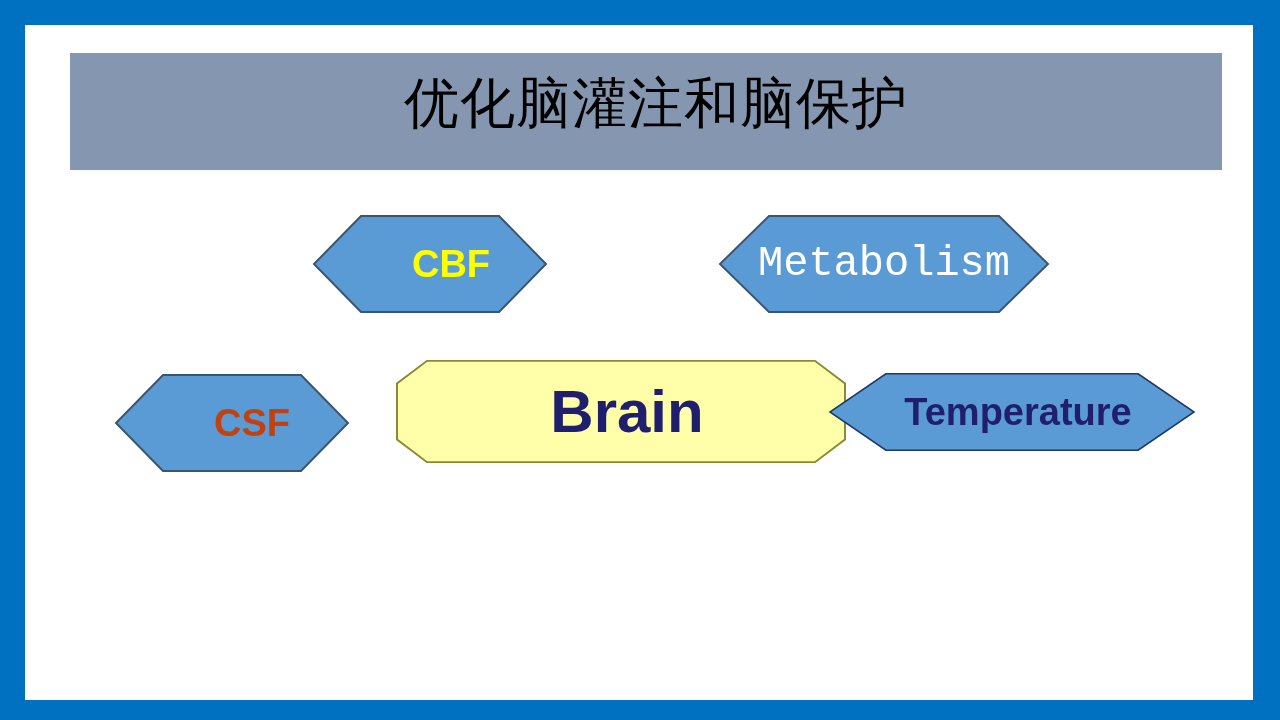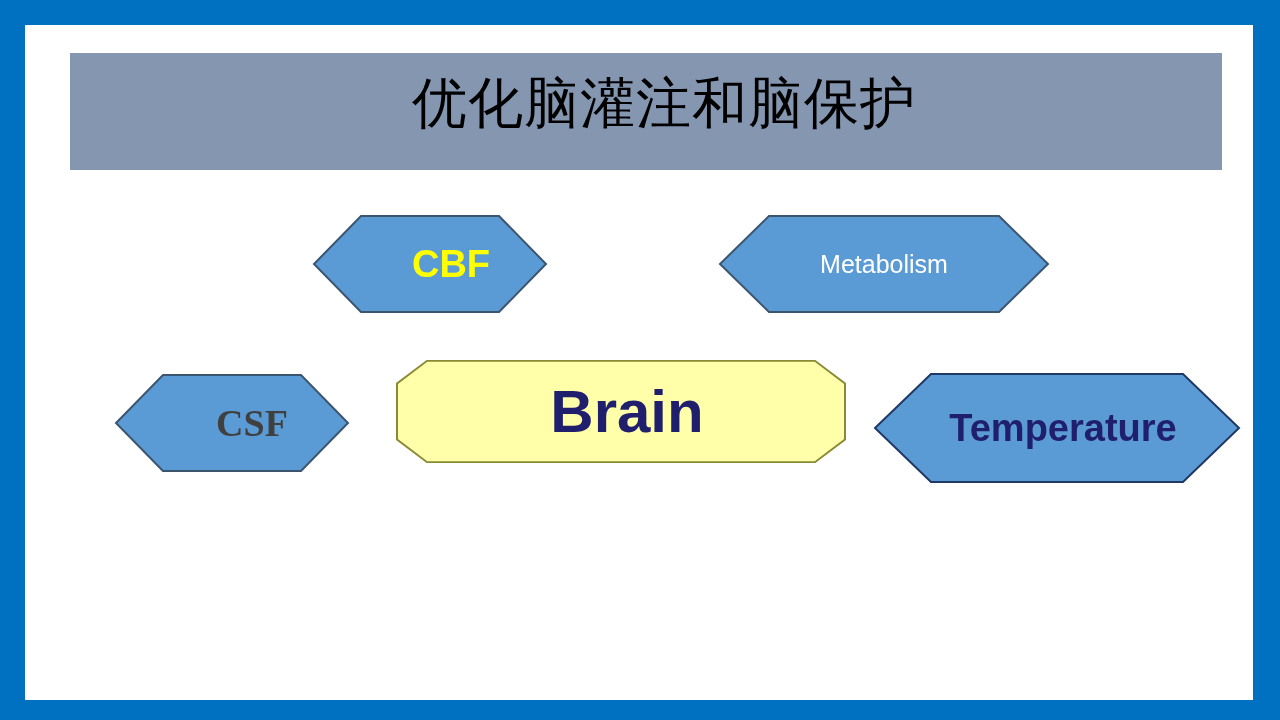--- a/index.html
+++ b/index.html
@@ -27,21 +27,21 @@
   #title-bar {
     position: absolute;
     left: 45px;
     top: 28px;
     width: 1152px;
     height: 117px;
     background: #8496b0;
   }
   #title-text {
     position: absolute;
-    left: 12px;
+    left: 4px;
     top: 0;
     width: 100%;
     height: 100%;
     display: flex;
     align-items: flex-start;
     justify-content: center;
     padding-top: 20px;
     box-sizing: border-box;
     color: #000000;
     font-size: 55px;
@@ -89,60 +89,59 @@
 
   
   #shape-metabolism {
     left: 694px;
     top: 190px;
     width: 330px;
     height: 98px;
   }
   #shape-metabolism .shape-label {
     color: #ffffff;
-    font-size: 25px;
-    font-family: Liberation Sans, sans-serif;
+    font-size: 42px;
+    font-family: Liberation Mono, monospace;
     letter-spacing: 0px;
   }
 
   
   #shape-csf {
     left: 90px;
     top: 349px;
     width: 234px;
     height: 98px;
   }
   #shape-csf .shape-label {
-    color: #404040;
+    color: #c2410c;
     font-size: 38px;
     font-weight: bold;
     padding-left: 40px;
-    font-family: Liberation Serif, serif;
   }
 
   
   #shape-brain {
     left: 371px;
     top: 335px;
     width: 450px;
     height: 103px;
   }
   #shape-brain .shape-label {
     color: #1f1f6e;
     font-size: 60px;
     font-weight: bold;
     padding-left: 12px;
   }
 
   
   #shape-temperature {
-    left: 849px;
+    left: 804px;
     top: 348px;
     width: 366px;
-    height: 110px;
+    height: 78px;
   }
   #shape-temperature .shape-label {
     color: #1f1f6e;
     font-size: 38px;
     font-weight: bold;
     padding-left: 12px;
   }
 
   
   #shape-icp {

